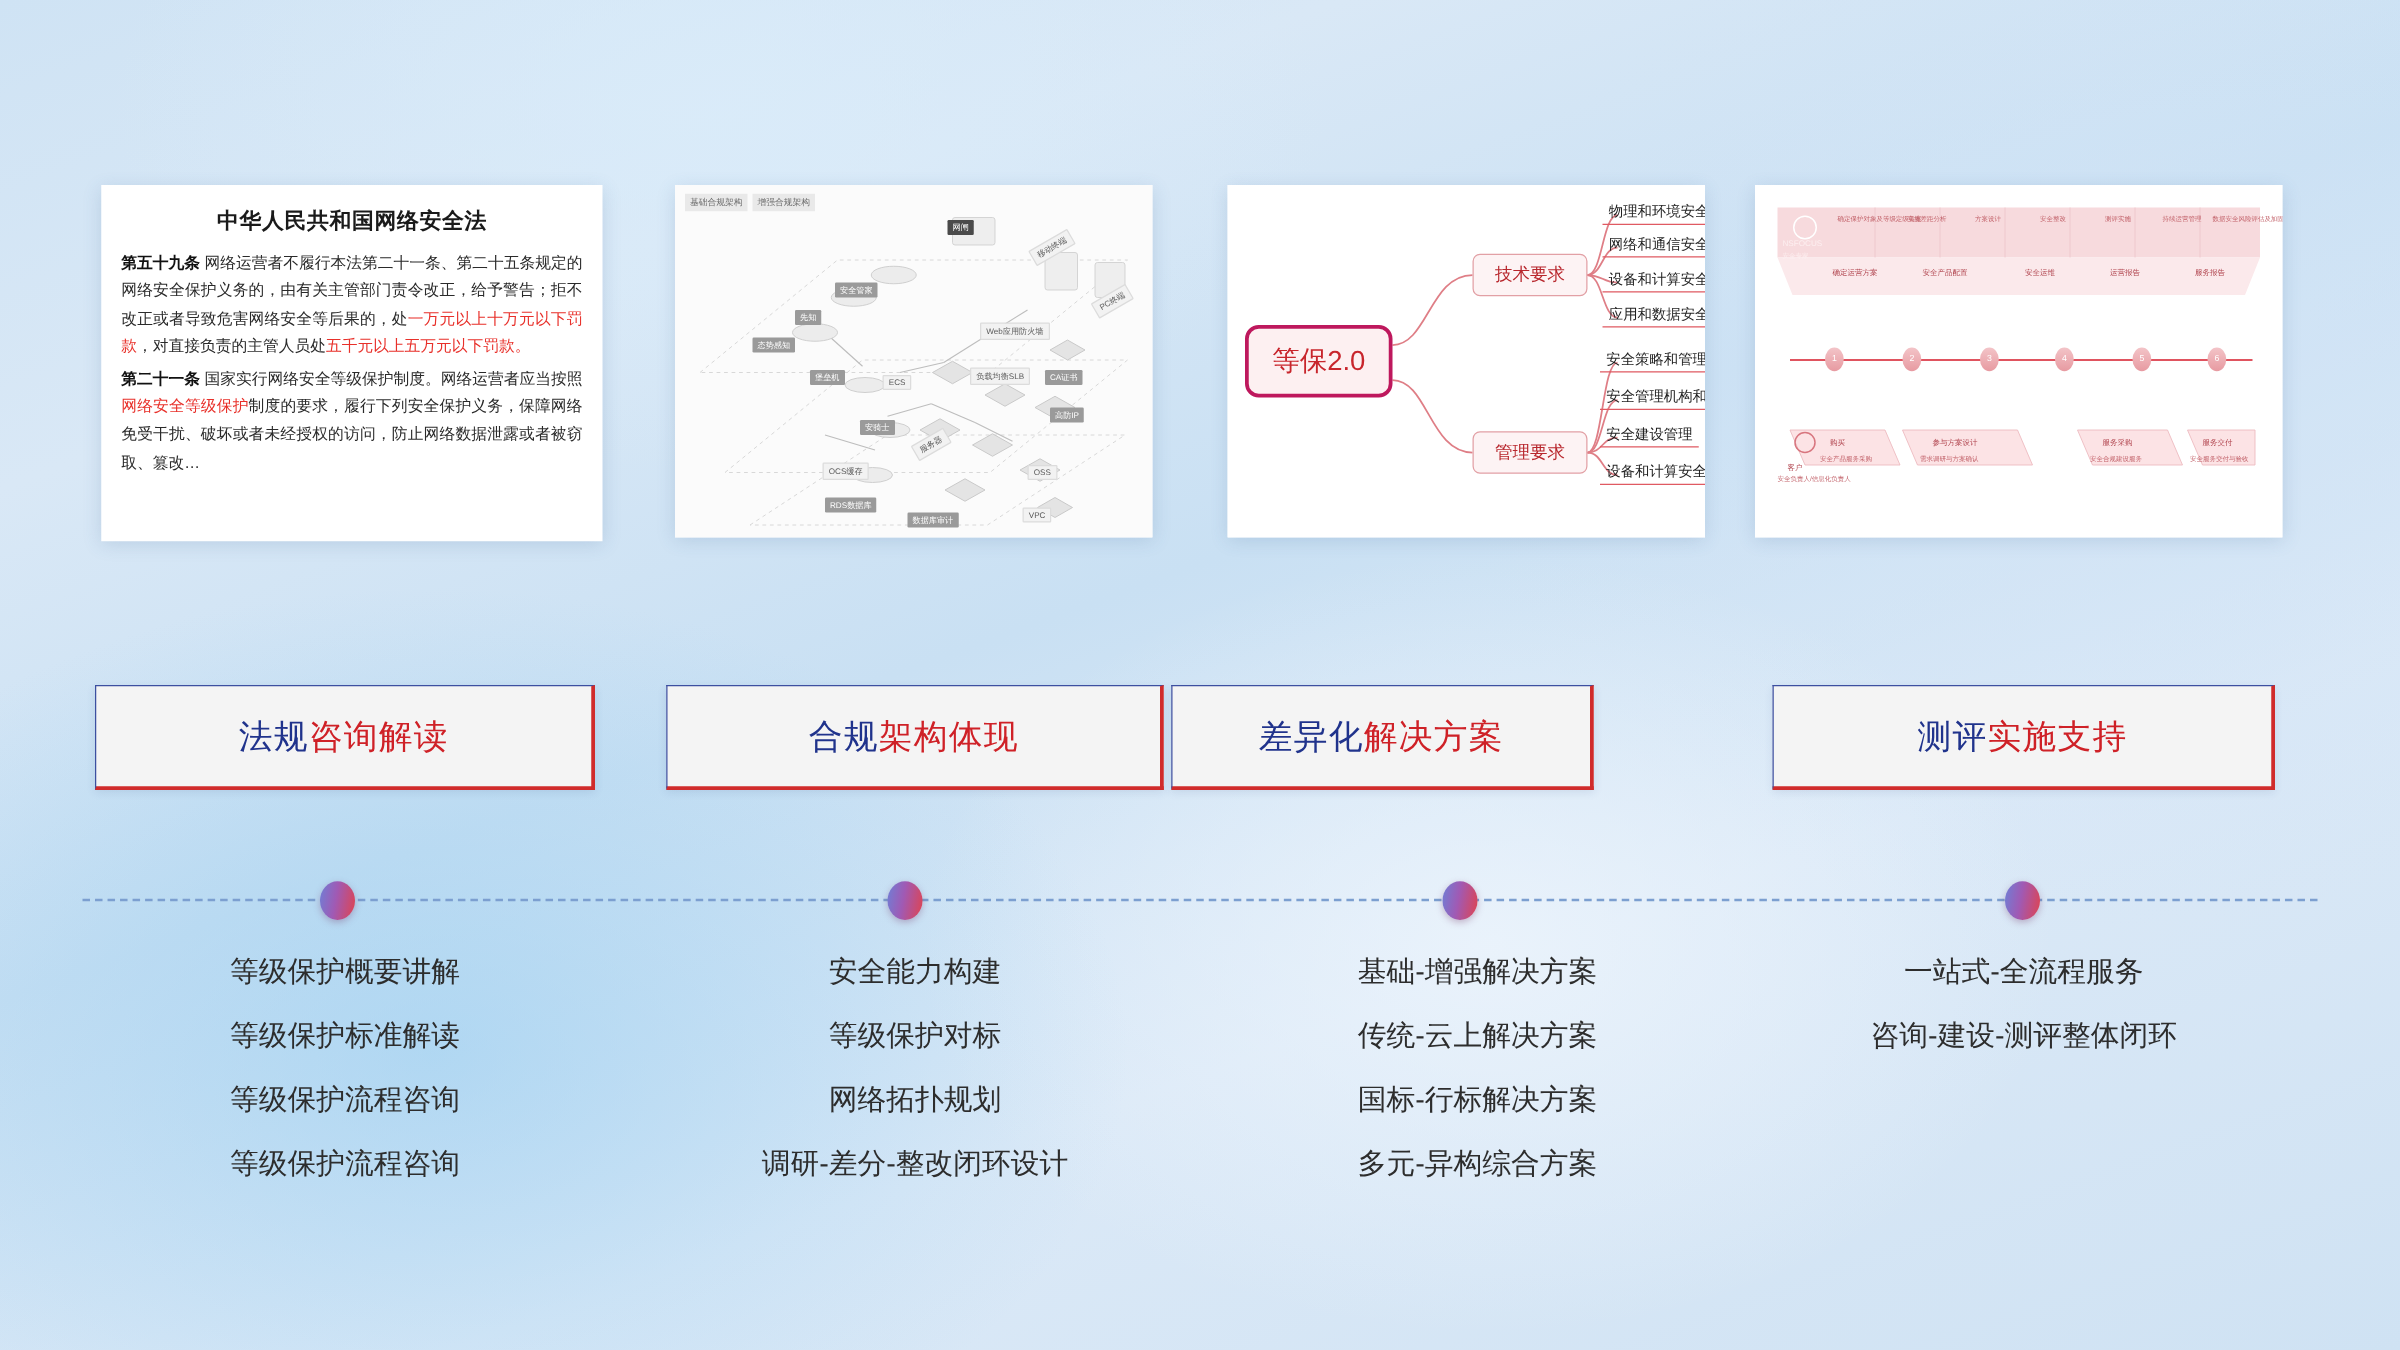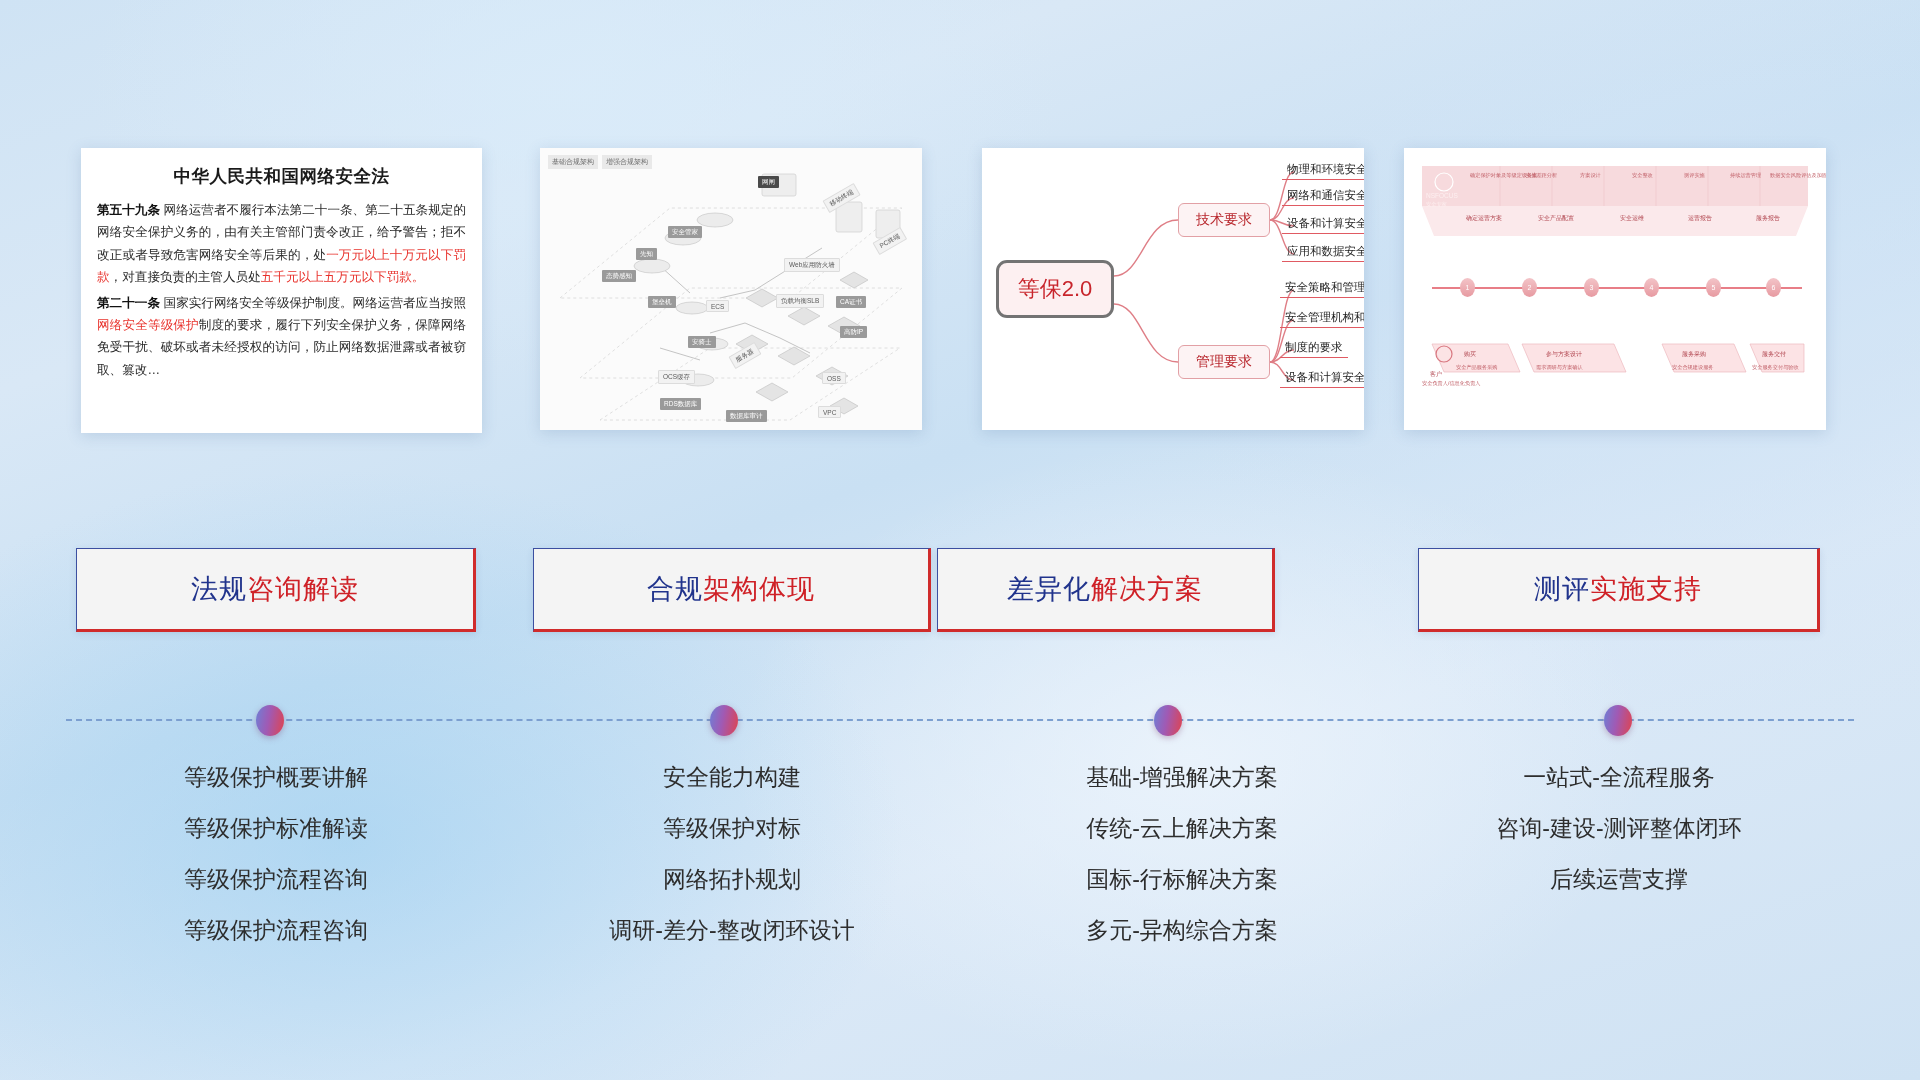--- a/index.html
+++ b/index.html
@@ -57,21 +57,21 @@
   }
   .nodelbl.light { background: #f2f2f2; color: #5a5a5a; border: 1px solid #dcdcdc; }
   .nodelbl.dark  { background: #4a4a4a; }
   .nodelbl.rot   { transform: rotate(-30deg); transform-origin: left center; }
 
   
   .mind { position: relative; width: 100%; height: 100%; background: #fff; }
   .mind svg { position: absolute; inset: 0; }
   .mm-root {
     position: absolute; left: 14px; top: 112px; width: 118px; height: 58px;
-    border: 3px solid #737373; border-radius: 11px; background: #fdf0f1;
+    border: 3px solid #be185d; border-radius: 11px; background: #fdf0f1;
     display: flex; align-items: center; justify-content: center;
     color: #c8252c; font-size: 22px; font-weight: 500;
   }
   .mm-mid {
     position: absolute; width: 92px; height: 34px;
     border: 1.5px solid #e2a0a5; border-radius: 6px; background: #fdf3f4;
     display: flex; align-items: center; justify-content: center;
     color: #b8272d; font-size: 14px;
   }
   .mm-leaf {
@@ -240,21 +240,21 @@
         <div class="mm-mid" style="left:196px; top:55px;">技术要求</div>
         <div class="mm-mid" style="left:196px; top:197px;">管理要求</div>
 
         <span class="mm-leaf" style="left:300px; top:13px;">物理和环境安全</span>
         <span class="mm-leaf" style="left:300px; top:39px;">网络和通信安全</span>
         <span class="mm-leaf" style="left:300px; top:67px;">设备和计算安全</span>
         <span class="mm-leaf" style="left:300px; top:95px;">应用和数据安全</span>
 
         <span class="mm-leaf" style="left:298px; top:131px;">安全策略和管理制度</span>
         <span class="mm-leaf" style="left:298px; top:161px;">安全管理机构和人员</span>
-        <span class="mm-leaf" style="left:298px; top:191px;">制度的要求</span>
+        <span class="mm-leaf" style="left:298px; top:191px;">安全建设管理</span>
         <span class="mm-leaf" style="left:298px; top:221px;">设备和计算安全</span>
       </div>
     </div>
 
     <div class="card c4">
       <div class="road">
         <svg viewBox="0 0 422 282">
           <path d="M18 18 L404 18 L404 58 L18 58 Z" fill="#f7dadd"></path>
           <path d="M18 58 L404 58 L392 88 L30 88 Z" fill="#fbe9eb"></path>
           <g stroke="#eec6ca" stroke-width="0.7">
@@ -354,17 +354,16 @@
     </div>
     <div class="col l3">
       <div class="item">基础-增强解决方案</div>
       <div class="item">传统-云上解决方案</div>
       <div class="item">国标-行标解决方案</div>
       <div class="item">多元-异构综合方案</div>
     </div>
     <div class="col l4">
       <div class="item">一站式-全流程服务</div>
       <div class="item">咨询-建设-测评整体闭环</div>
-      <div class="item">后续运营支撑</div>
     </div>
   </div>
 
 </div>
 
 </body></html>

